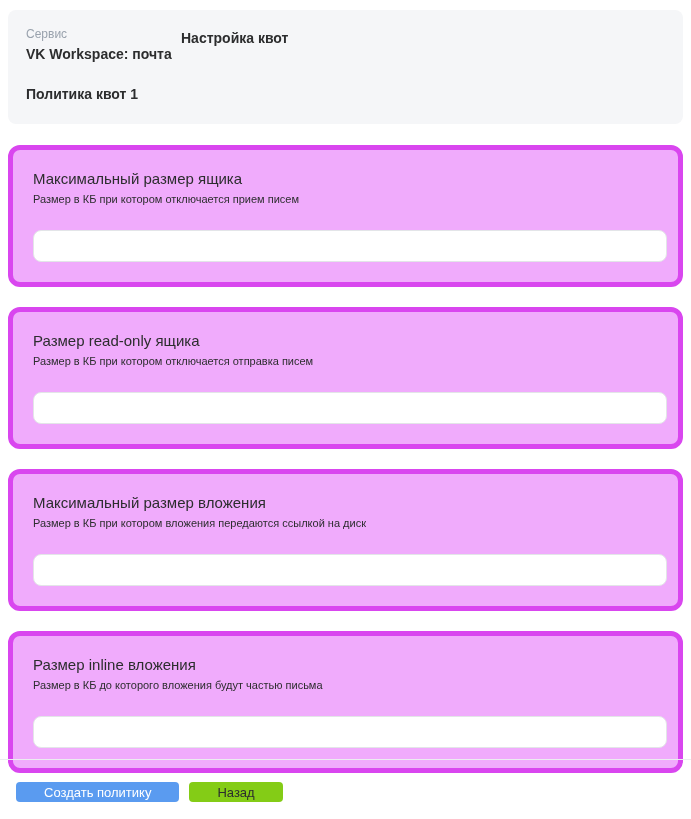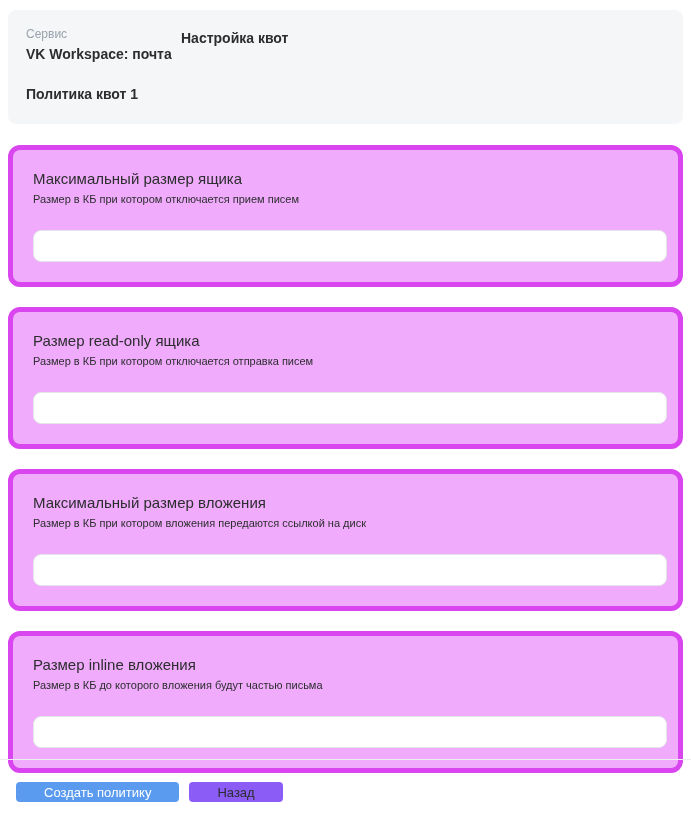--- a/index.html
+++ b/index.html
@@ -141,21 +141,21 @@
     cursor: pointer;
     white-space: nowrap;
   }
 
   .btn-primary {
     background: #5a9bf0;
     color: #ffffff;
   }
 
   .btn-secondary {
-    background: #8b5cf6;
+    background: #84cc16;
     color: #2c2d2e;
   }
 </style>
 </head>
 <body>
 
 <div class="page">
 
   <div class="summary">
 

